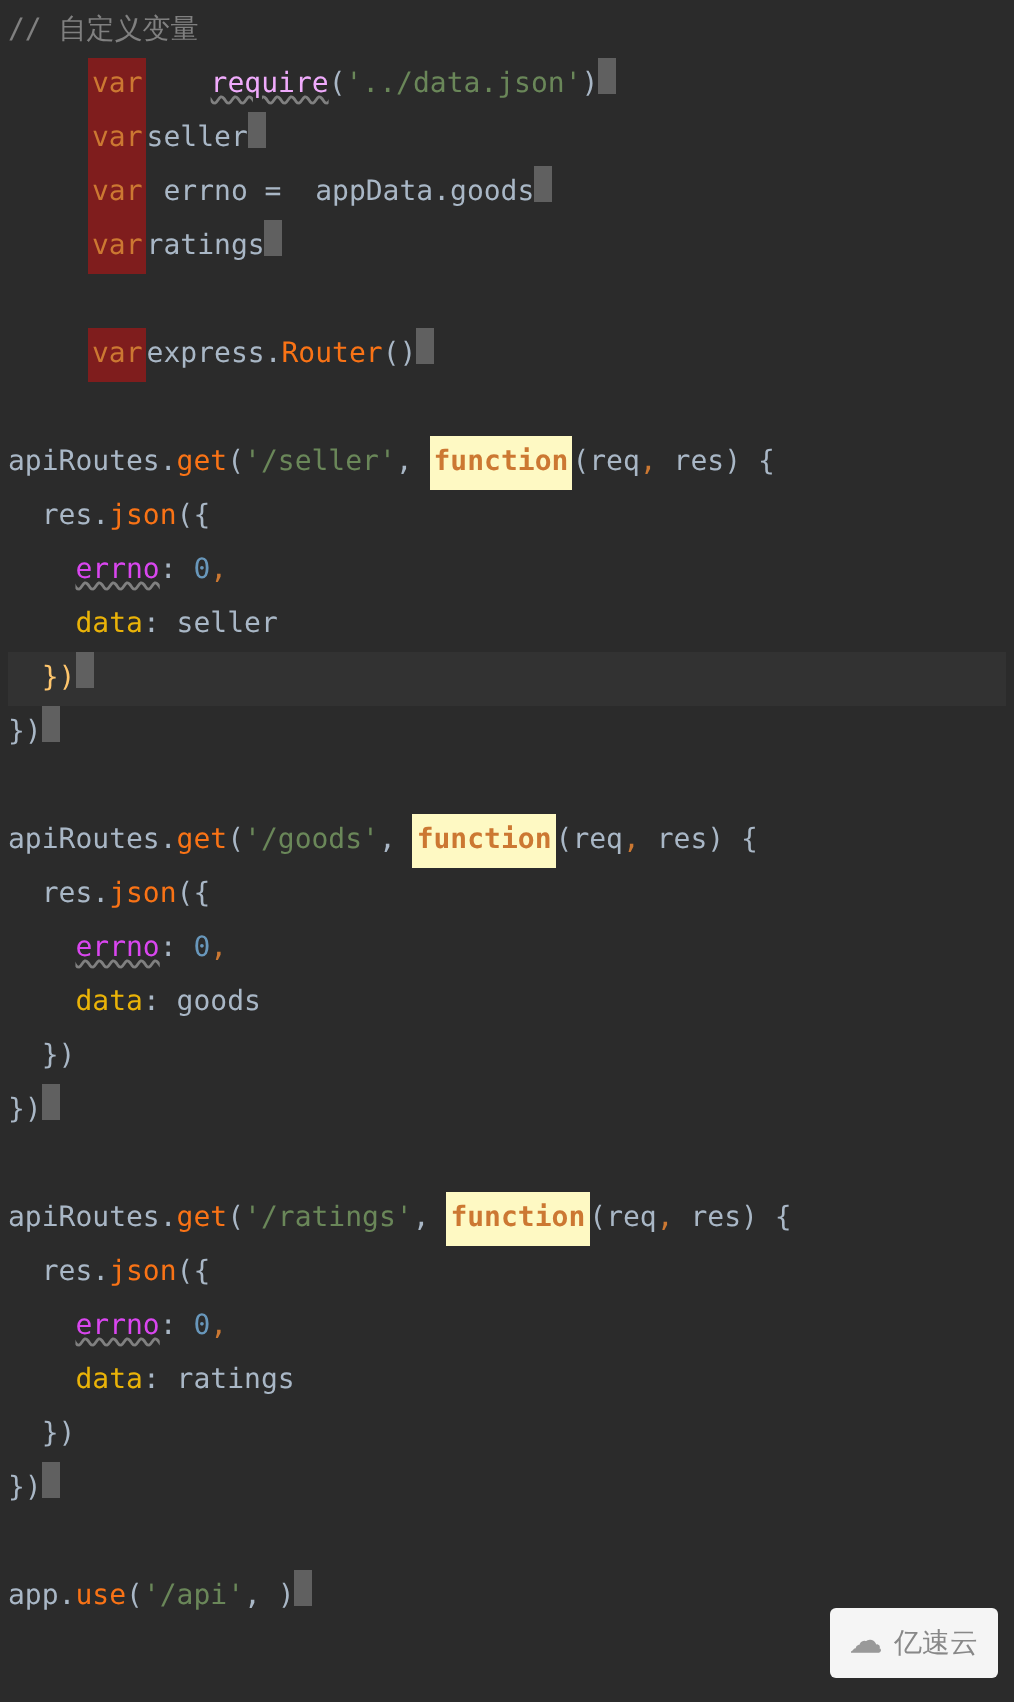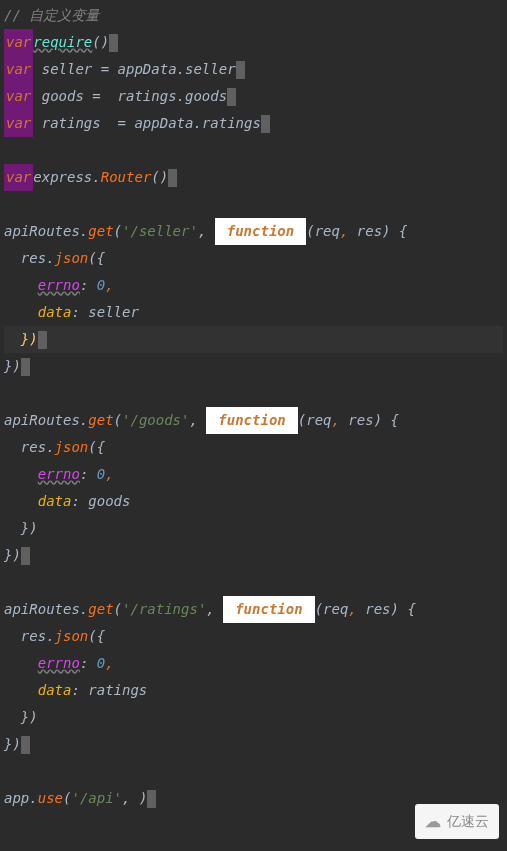--- a/index.html
+++ b/index.html
@@ -14,32 +14,30 @@
       overflow: hidden;
       position: relative;
     }
     .code-area {
       padding: 2px 4px;
     }
     .line {
       display: flex;
       white-space: pre;
       height: 27px;
-      align-items: center;
-      font-style: italic;
     }
     .line.highlighted {
       background: #323232;
     }
     .comment { color: #808080; }
     .keyword { color: #cc7832; background: #2b2b2b; }
-    .keyword-bg { background: #701a75; color: #cc7832; padding: 0 2px; }
+    .keyword-bg { background: #7f1d1d; color: #cc7832; padding: 0 2px; margin-left: 40px; }
     .identifier { color: #a9b7c6; }
-    .func-call { color: #5eead4; }
-    .func-kw { color: #cc7832; font-weight: bold; background: #ffffff; padding: 0 12px; }
+    .func-call { color: #f0abfc; margin-left: 32px; }
+    .func-kw { color: #cc7832; font-weight: bold; background: #fef9c3; padding: 0 2px; }
     .string { color: #6a8759; }
     .number { color: #6897bb; }
     .prop-warn { color: #d946ef; text-decoration: underline wavy #808080; }
     .prop { color: #eab308; }
     .punct { color: #a9b7c6; }
     .method { color: #f97316; }
     .paren-y { color: #ffc66d; }
     .underline { text-decoration: underline wavy #808080; }
     .cursor-block {
       display: inline-block;
@@ -66,24 +64,24 @@
       font-size: 16px;
       font-weight: bold;
       color: #999;
     }
   </style>
 </head>
 <body>
 
 <div class="code-area" id="code-root">
     <div class="line"><span class="comment">// 自定义变量</span></div>
-    <div class="line"><span class="keyword-bg">var</span><span class="func-call underline">require</span><span class="punct">(</span><span class="punct">)</span><span class="cursor-block"></span></div>
-    <div class="line"><span class="keyword-bg">var</span><span class="identifier"> seller = appData.</span><span class="identifier">seller</span><span class="cursor-block"></span></div>
-    <div class="line"><span class="keyword-bg">var</span><span class="identifier"> goods =  ratings.</span><span class="identifier">goods</span><span class="cursor-block"></span></div>
-    <div class="line"><span class="keyword-bg">var</span><span class="identifier"> ratings  = appData.</span><span class="identifier">ratings</span><span class="cursor-block"></span></div>
+    <div class="line"><span class="keyword-bg">var</span><span class="func-call underline">require</span><span class="punct">(</span><span class="string">'../data.json'</span><span class="punct">)</span><span class="cursor-block"></span></div>
+    <div class="line"><span class="keyword-bg">var</span><span class="identifier">seller</span><span class="cursor-block"></span></div>
+    <div class="line"><span class="keyword-bg">var</span><span class="identifier"> errno =  appData.</span><span class="identifier">goods</span><span class="cursor-block"></span></div>
+    <div class="line"><span class="keyword-bg">var</span><span class="identifier">ratings</span><span class="cursor-block"></span></div>
     <div class="line"><span> </span></div>
     <div class="line"><span class="keyword-bg">var</span><span class="identifier">express</span><span class="punct">.</span><span class="method">Router</span><span class="punct">()</span><span class="cursor-block"></span></div>
     <div class="line"><span> </span></div>
     <div class="line"><span class="identifier">apiRoutes.</span><span class="method">get</span><span class="punct">(</span><span class="string">'/seller'</span><span class="punct">, </span><span class="func-kw">function</span><span><span class="punct">(</span><span class="identifier">req</span><span class="keyword">,</span><span class="identifier"> res</span><span class="punct">)</span></span><span class="punct"> {</span></div>
     <div class="line"><span>  </span><span class="identifier">res.</span><span class="method">json</span><span class="punct">({</span></div>
     <div class="line"><span>    </span><span class="prop-warn">errno</span><span class="punct">: </span><span class="number">0</span><span class="keyword">,</span></div>
     <div class="line"><span>    </span><span class="prop">data</span><span class="punct">: </span><span class="identifier">seller</span></div>
     <div class="line highlighted"><span>  </span><span class="paren-y">})</span><span class="cursor-block"></span></div>
     <div class="line"><span class="punct">})</span><span class="cursor-block"></span></div>
     <div class="line"><span> </span></div>

